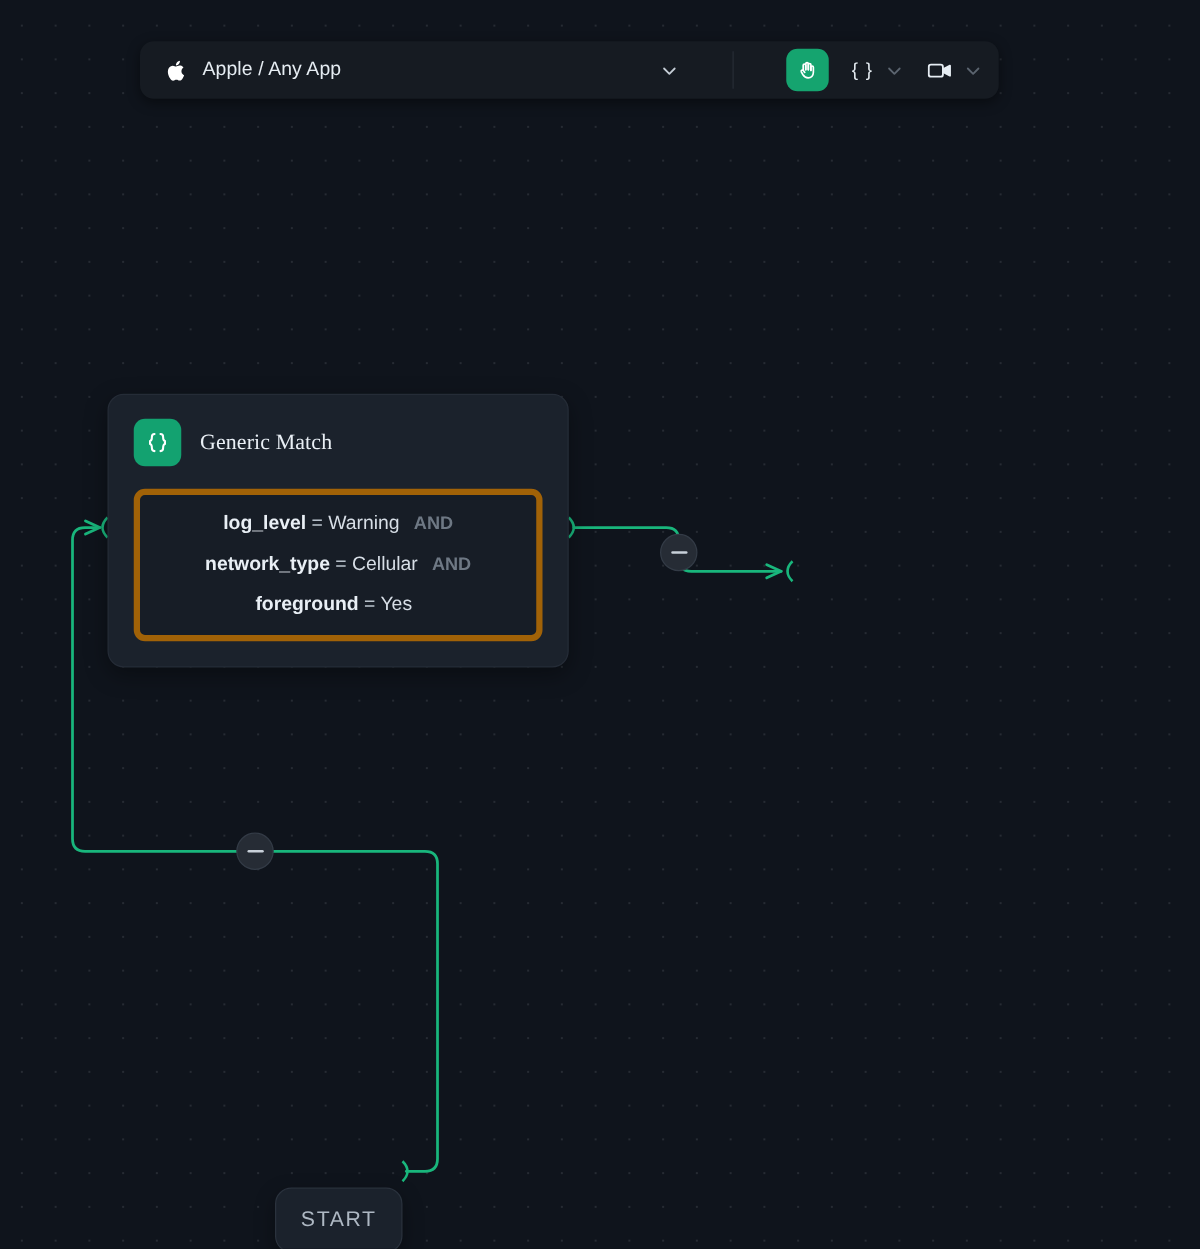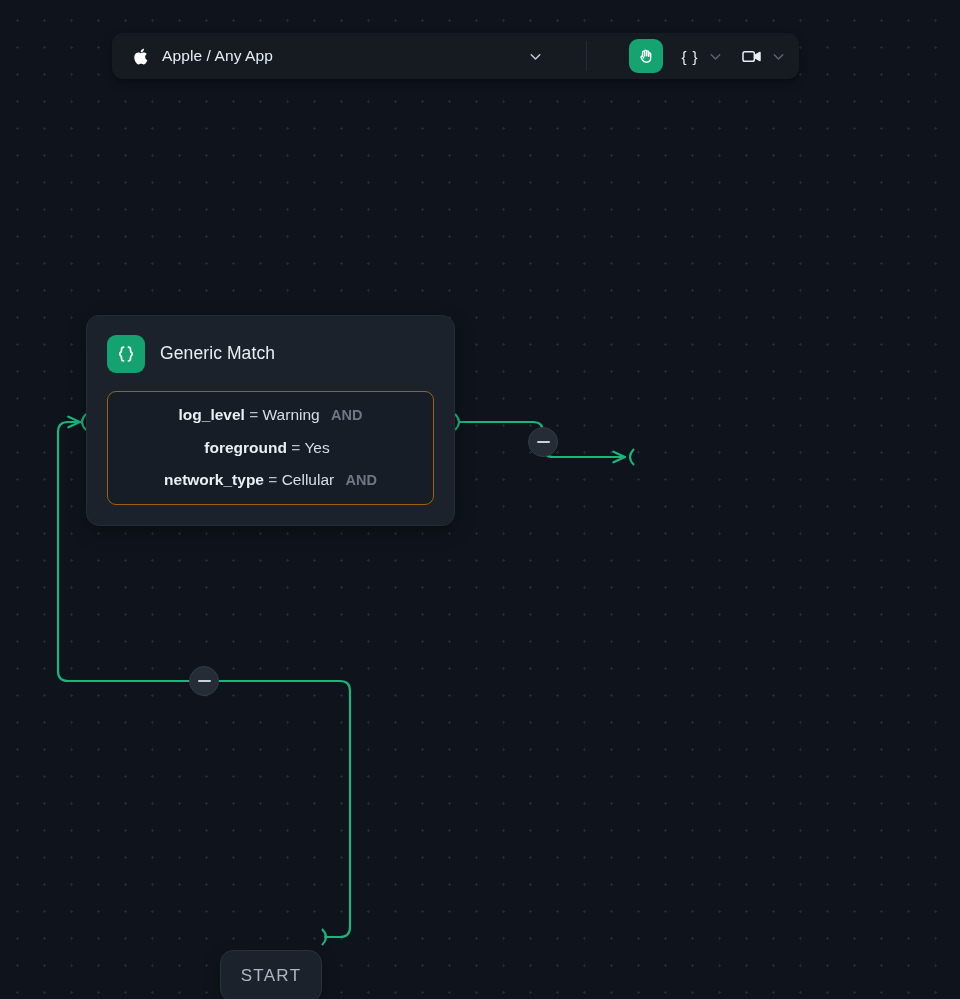--- a/index.html
+++ b/index.html
@@ -122,20 +122,21 @@
     border: 1px solid #252c37;
     border-radius: 13px;
     box-shadow: 0 6px 18px rgba(0,0,0,0.35);
     z-index: 20;
     box-sizing: border-box;
   }
   .node-head {
     display: flex;
     align-items: center;
     padding: 19px 36px 0 20px;
+    font-family: Liberation Serif, serif;
   }
   .node-badge {
     width: 38px;
     height: 38px;
     border-radius: 9px;
     background: #13a270;
     flex: none;
     display: flex;
     align-items: center;
     justify-content: center;
@@ -151,21 +152,21 @@
   .node-subtitle {
     color: #8b97a4;
     font-size: 15px;
     line-height: 1.3;
     margin-top: 1px;
   }
 
   .cond-panel {
     margin: 18px 20px 20px 20px;
     background: #171d26;
-    border: 1px solid #a16207;
+    border: 5px solid #a16207;
     border-radius: 9px;
     padding: 14px 12px;
     display: flex;
     flex-direction: column;
     gap: 14px;
   }
   .cond-row {
     text-align: center;
     font-size: 15.5px;
     line-height: 1.2;
@@ -329,30 +330,30 @@
     </div>
 
     <div class="cond-panel">
       <div class="cond-row">
         <span class="cond-key">log_level</span>
         <span class="cond-eq">=</span>
         <span class="cond-val">Warning</span>
         <span class="cond-and">AND</span>
       </div>
       <div class="cond-row">
+        <span class="cond-key">network_type</span>
+        <span class="cond-eq">=</span>
+        <span class="cond-val">Cellular</span>
+        <span class="cond-and">AND</span>
+      </div>
+      <div class="cond-row">
         <span class="cond-key">foreground</span>
         <span class="cond-eq">=</span>
         <span class="cond-val">Yes</span>
         <span class="cond-and"></span>
-      </div>
-      <div class="cond-row">
-        <span class="cond-key">network_type</span>
-        <span class="cond-eq">=</span>
-        <span class="cond-val">Cellular</span>
-        <span class="cond-and">AND</span>
       </div>
     </div>
   </div>
 
 
   <div class="start-node">
     <span class="start-label">START</span>
   </div>
 
   <button class="edge-btn" style="left:528px; top:427px;">

